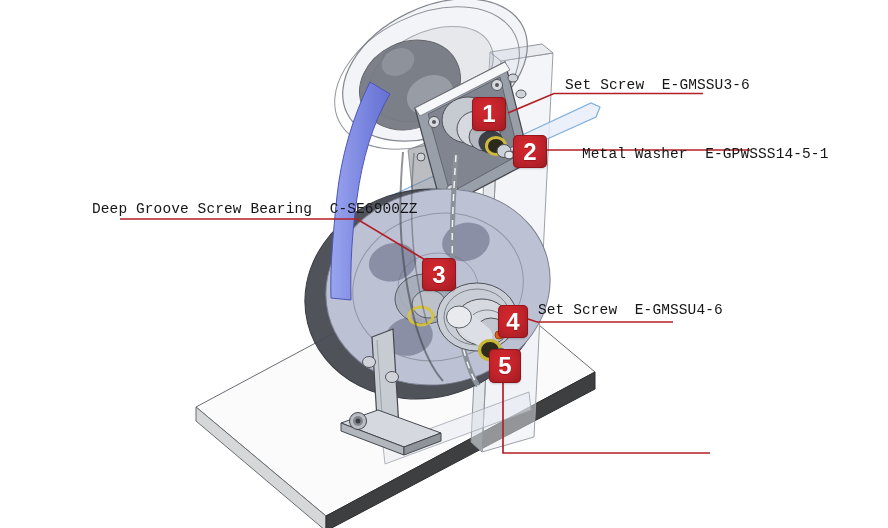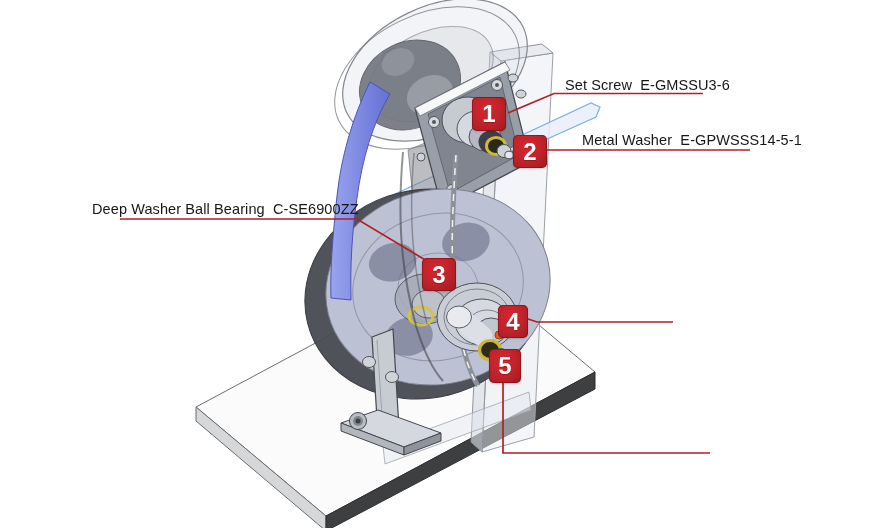--- a/index.html
+++ b/index.html
@@ -3,21 +3,21 @@
 <meta charset="utf-8">
 <style>
   html,body{margin:0;padding:0;background:#ffffff;}
   #stage{
     position:relative;width:888px;height:528px;background:#ffffff;overflow:hidden;
     font-family:"Liberation Sans",sans-serif;
   }
   #stage svg{position:absolute;left:0;top:0;}
   .callout-label{
     position:absolute;font-size:14.5px;line-height:16px;color:#161616;
-    white-space:pre;letter-spacing:0.1px;
+    white-space:pre;letter-spacing:0.1px;font-family:Liberation Mono, monospace;
   }
   .badge{
     position:absolute;border-radius:5px;
     background:radial-gradient(ellipse at 42% 36%, #d5272e 0%, #c2232b 48%, #9c1b21 100%);
     box-shadow:inset 0 0 0 1px rgba(125,14,18,.6), 0 1px 2px rgba(0,0,0,.18);
     color:#ffffff;font-weight:bold;font-size:24px;
     display:flex;align-items:center;justify-content:center;
     text-shadow:0 1px 1px rgba(90,0,0,.35);
   }
 </style>
@@ -165,16 +165,17 @@
     </g>
   </svg>
 
   <div class="badge" style="left:472px;top:97px;width:34px;height:34px;">1</div>
   <div class="badge" style="left:513px;top:135px;width:34px;height:33px;">2</div>
   <div class="badge" style="left:422px;top:258px;width:34px;height:33px;">3</div>
   <div class="badge" style="left:498px;top:305px;width:30px;height:33px;">4</div>
   <div class="badge" style="left:489px;top:349px;width:32px;height:34px;">5</div>
 
   <div class="callout-label" style="left:565px;top:77px;">Set Screw  E-GMSSU3-6</div>
-  <div class="callout-label" style="left:582px;top:132px;">Metal Washer  E-GPWSSS14-5-1</div>
-  <div class="callout-label" style="left:92px;top:201px;">Deep Washer Ball Bearing  C-SE6900ZZ</div>
+  <div class="callout-label" style="left:582px;top:146px;">Metal Washer  E-GPWSSS14-5-1</div>
+  <div class="callout-label" style="left:92px;top:201px;">Deep Groove Screw Bearing  C-SE6900ZZ</div>
+  <div class="callout-label" style="left:538px;top:302px;">Set Screw  E-GMSSU4-6</div>
 
 </div>
 
 </body></html>

